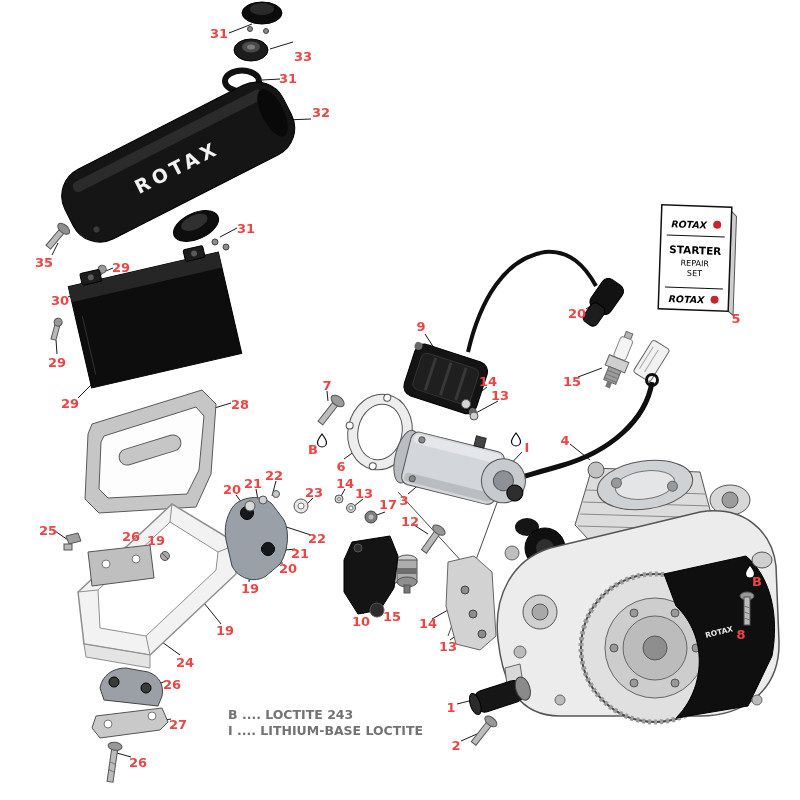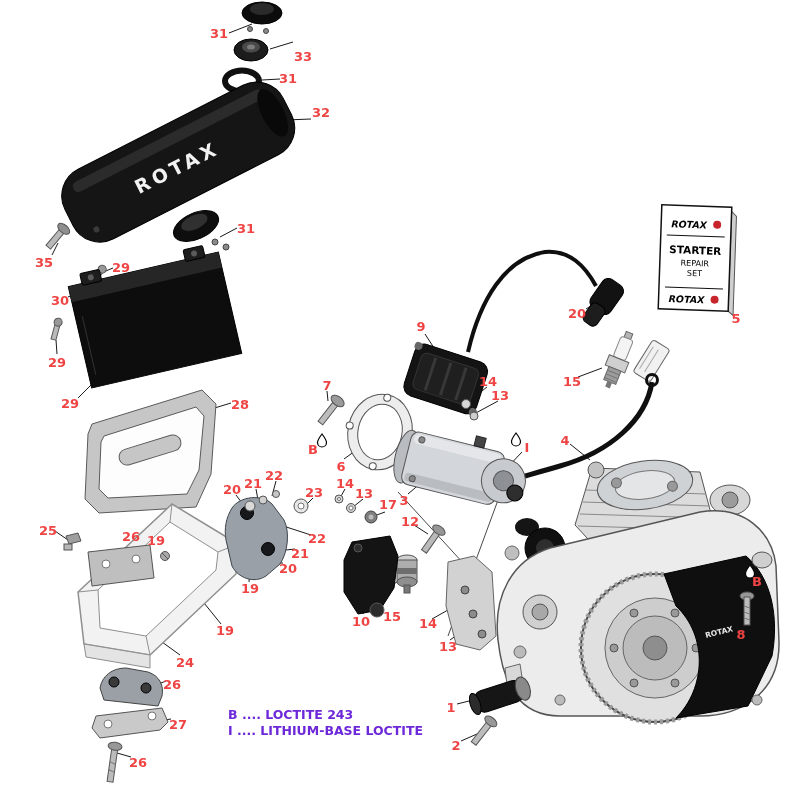--- a/index.html
+++ b/index.html
@@ -7,21 +7,21 @@
     position:relative;width:800px;height:800px;background:#ffffff;overflow:hidden;
     font-family:"DejaVu Sans","Liberation Sans",sans-serif;
   }
   .art{position:absolute;left:0;top:0;}
   .callout{
     position:absolute;transform:translate(-50%,-50%);
     font-weight:bold;font-size:13px;color:#ef4444;white-space:nowrap;line-height:1;
   }
   .legend{
     position:absolute;left:228px;top:707px;
-    font-weight:bold;font-size:12.5px;line-height:16px;color:#6d28d9;
+    font-weight:bold;font-size:12.5px;line-height:16px;color:#737373;
   }
 </style>
 </head>
 <body>
 
 <div class="stage">
 
 <svg class="art" width="800" height="800" viewBox="0 0 800 800">
 
   <g stroke="#1a1a1a" stroke-width="1">

